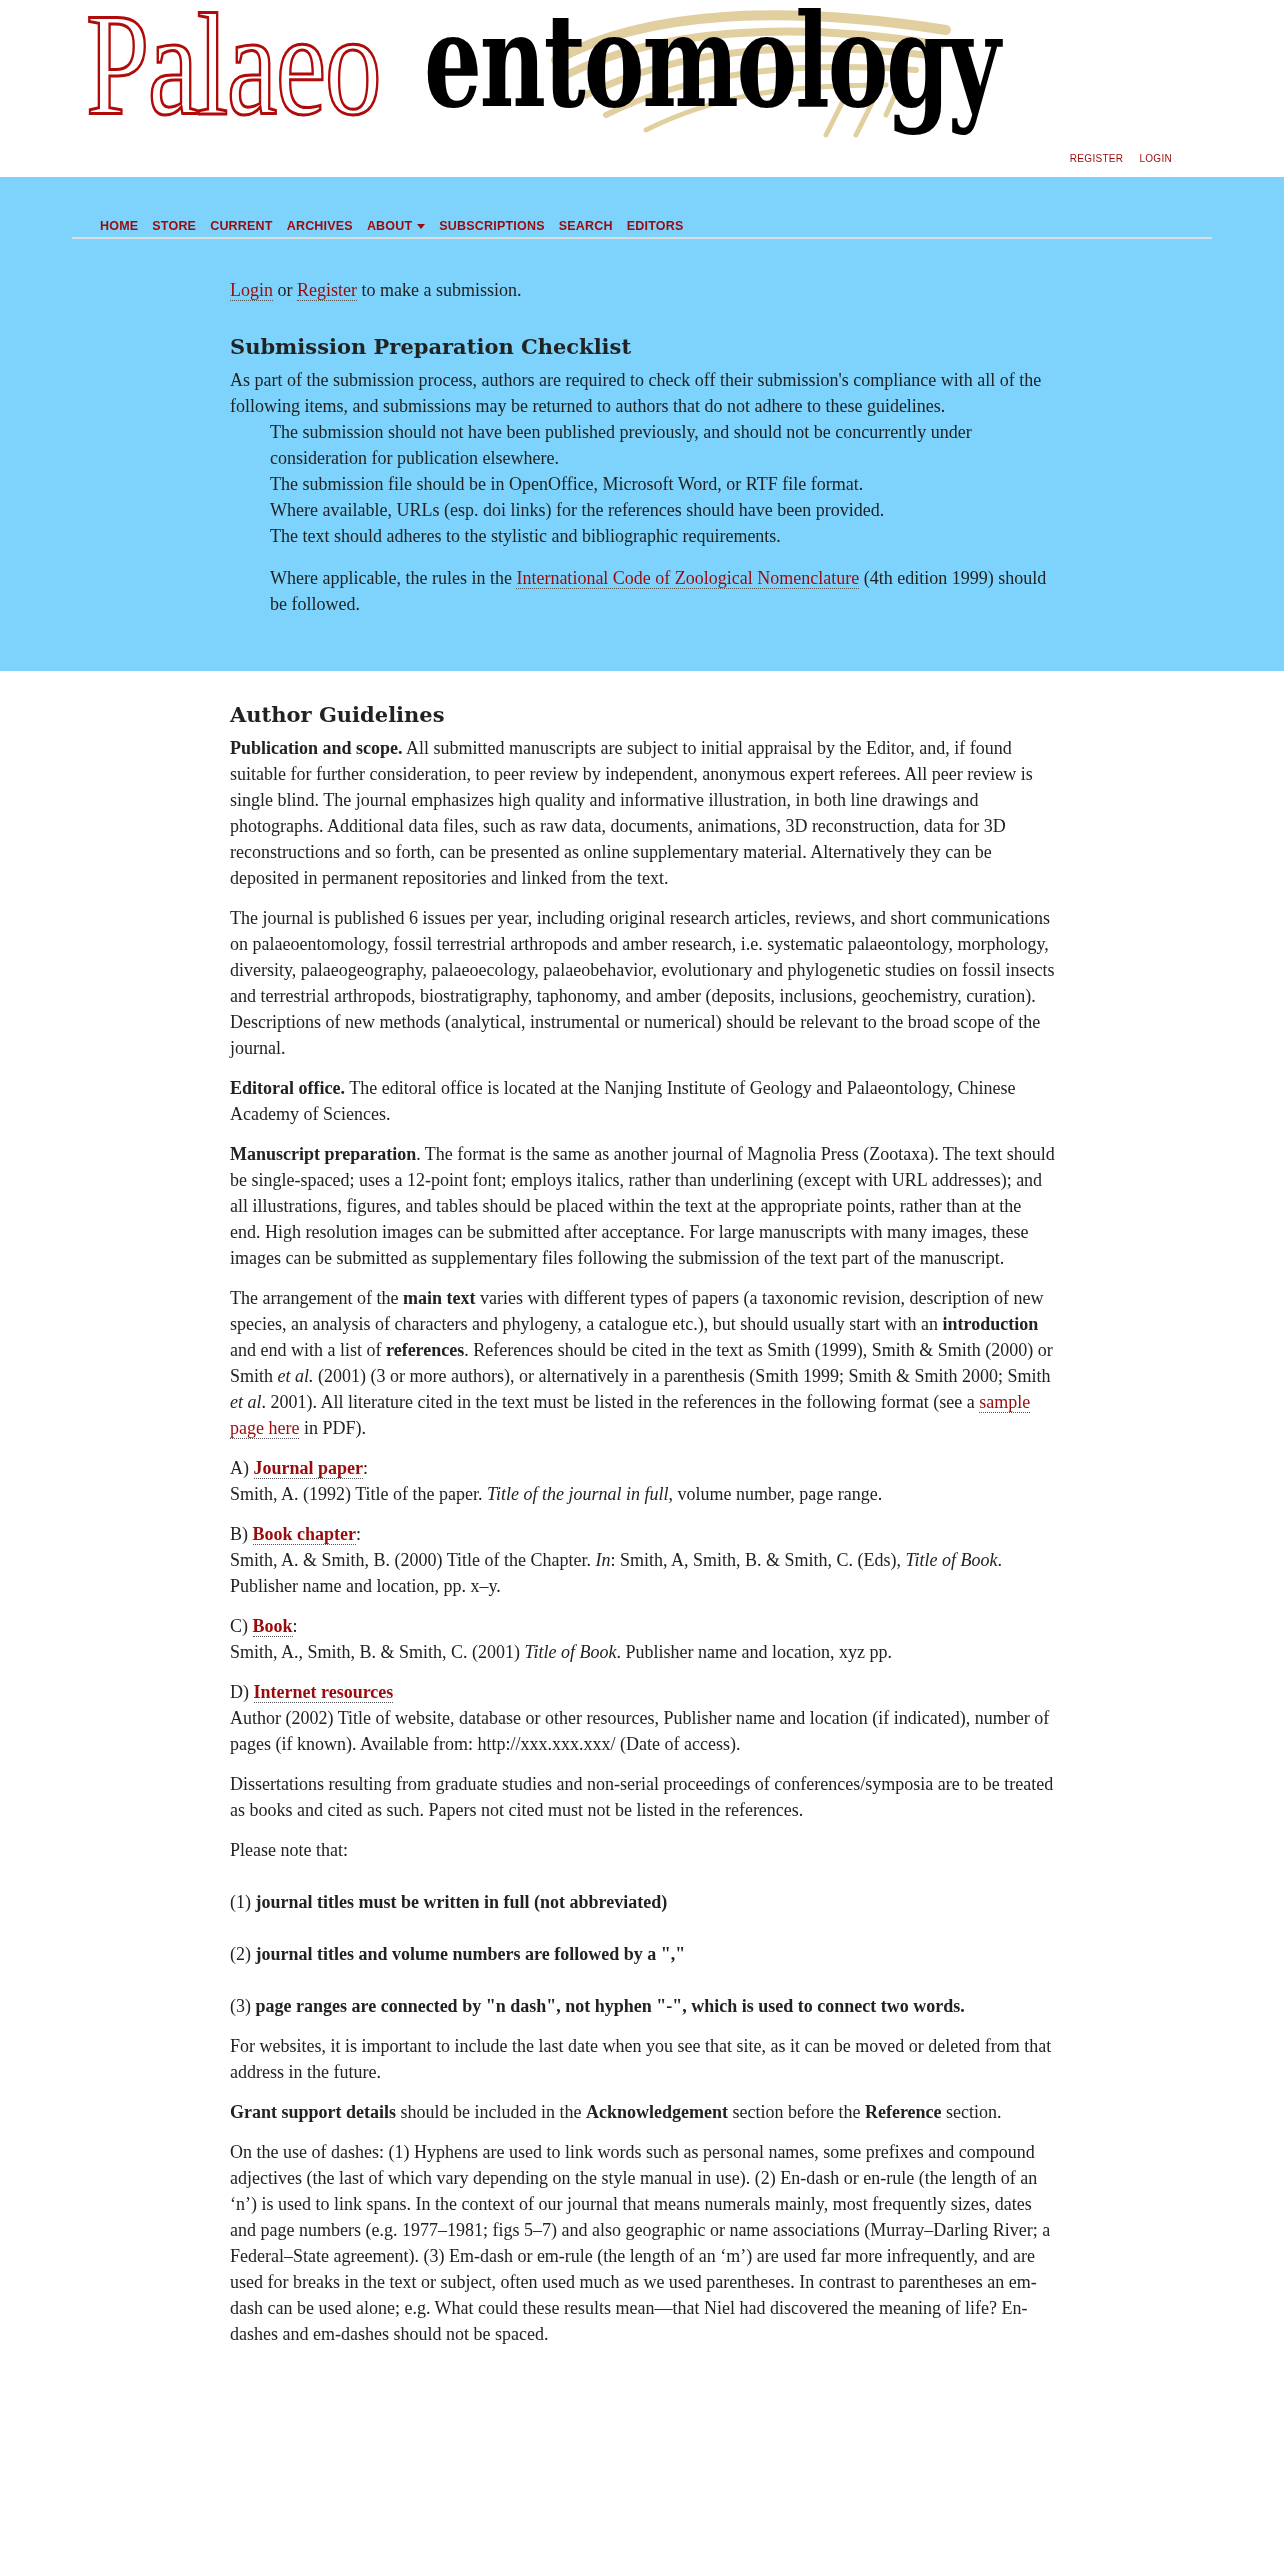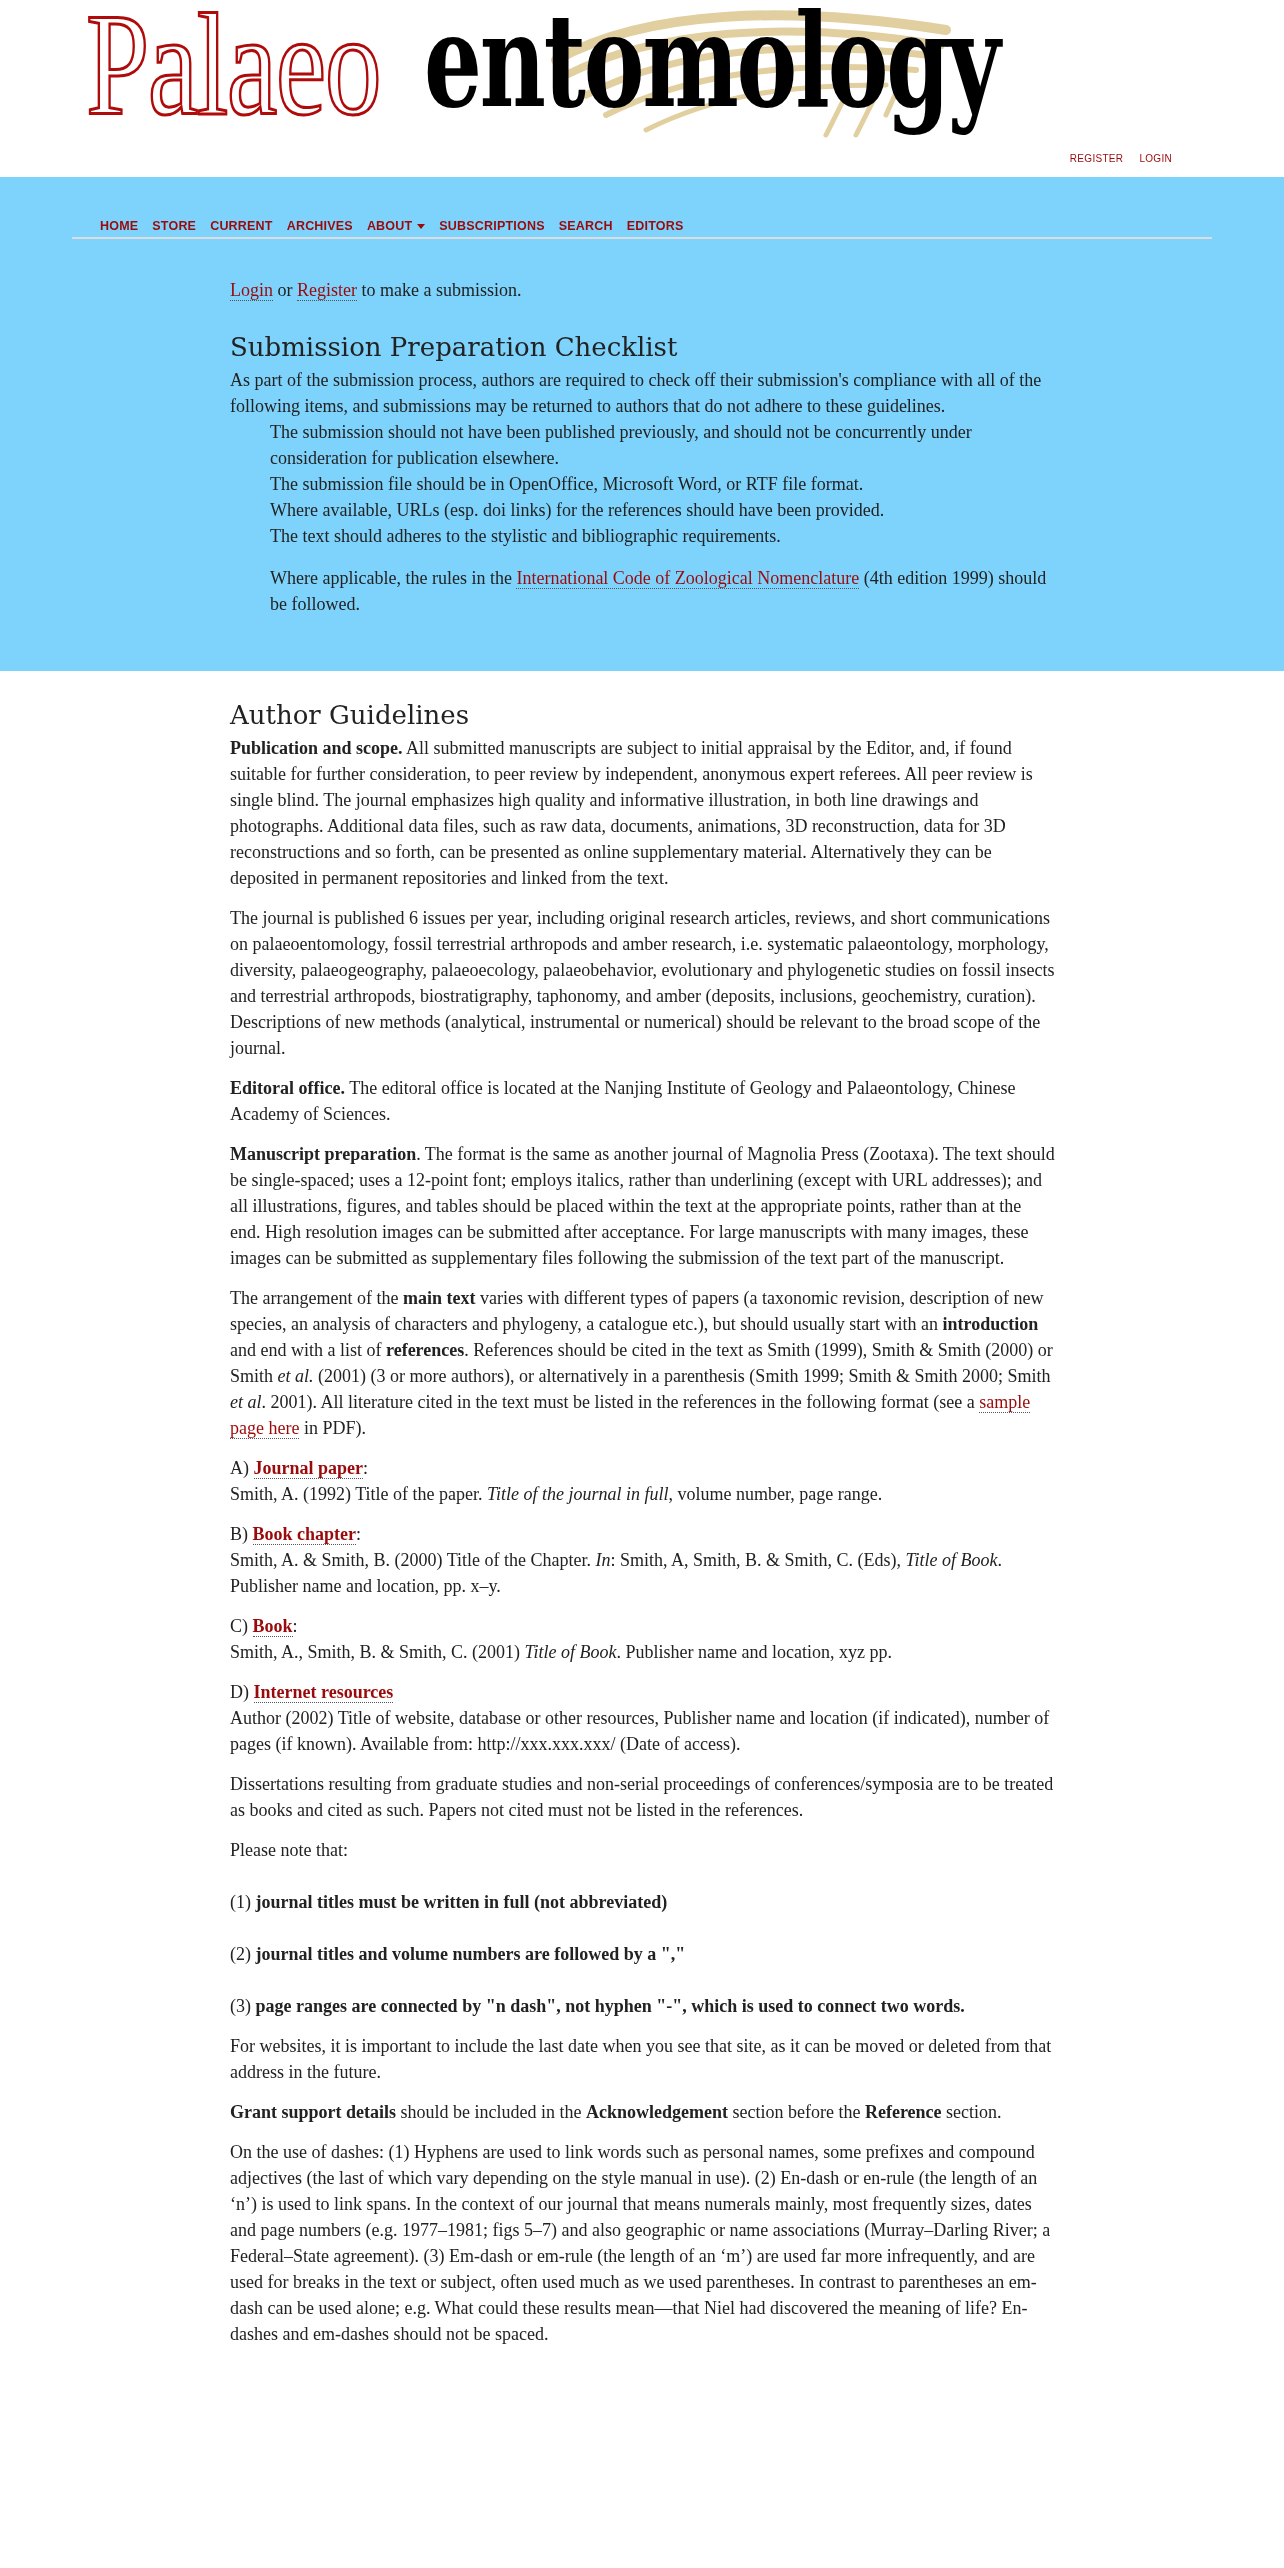--- a/index.html
+++ b/index.html
@@ -105,22 +105,22 @@
     background: #7dd3fc;
     padding: 100px 0 54px 0;
   }
   .col {
     width: 826px;
     margin-left: 230px;
   }
   .submit-line { margin-bottom: 30px; }
   h2 {
     font-family: "DejaVu Serif", "Liberation Serif", serif;
-    font-size: 26px;
-    font-weight: normal;
+    font-size: 21px;
+    font-weight: bold;
     line-height: 28px;
     color: #222222;
     margin-bottom: 6px;
   }
   .checklist {
     list-style: none;
     margin-left: 40px;
   }
   .icz { margin-left: 40px; margin-top: 16px; }
 

